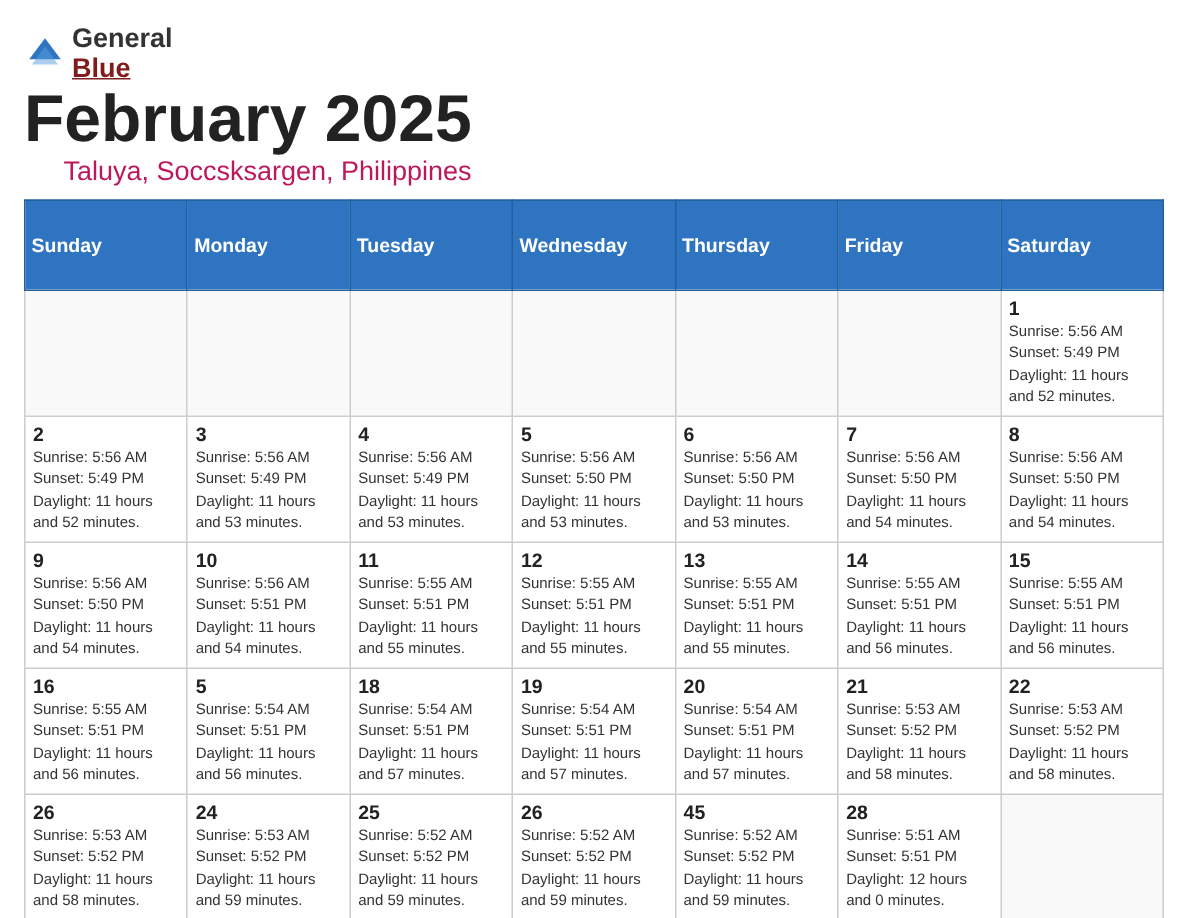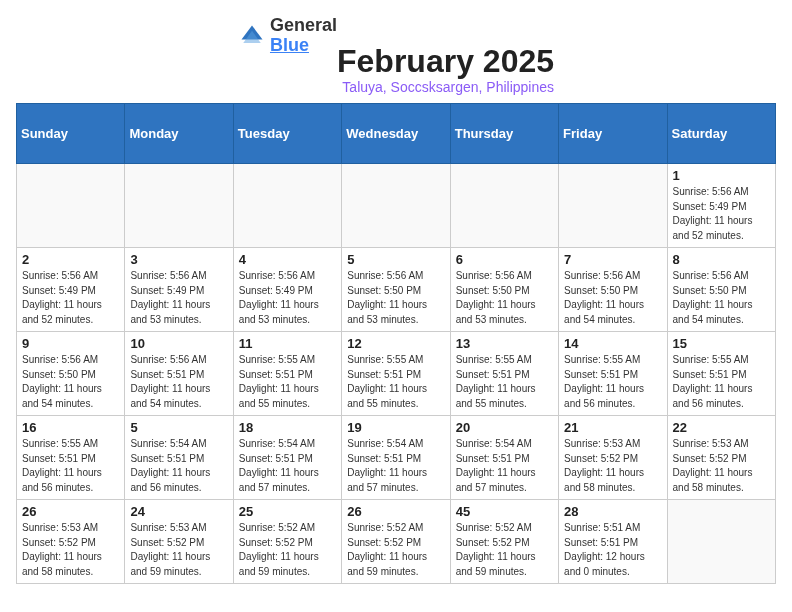--- a/index.html
+++ b/index.html
@@ -8,50 +8,50 @@
       background: #fff;
       width: 792px;
       min-height: 612px;
       padding: 16px;
     }
     .header {
       display: flex;
       justify-content: center;
       align-items: flex-start;
       margin-bottom: 8px;
+      flex-direction: column;
     }
     .logo {
       display: flex;
       align-items: center;
       gap: 4px;
     }
     .logo-text {
       font-size: 18px;
       font-weight: bold;
       line-height: 1.1;
     }
     .logo-general { color: #333; }
-    .logo-blue { color: #3b82f6; text-decoration: underline; }
+    .logo-blue { color: #7f1d1d; text-decoration: underline; }
     .logo-icon {
       width: 28px;
       height: 28px;
     }
     .title-area {
       text-align: right;
     }
     .month-year {
-      font-size: 32px;
+      font-size: 44px;
       font-weight: bold;
       color: #222;
       line-height: 1.1;
-      margin-top: 28px;
     }
     .location {
-      font-size: 14px;
-      color: #8b5cf6;
+      font-size: 18px;
+      color: #be185d;
     }
     .calendar {
       width: 100%;
       border-collapse: collapse;
       border: 1px solid #ccc;
     }
     .calendar th {
       background: #2f74c0;
       color: #fff;
       font-size: 13px;

